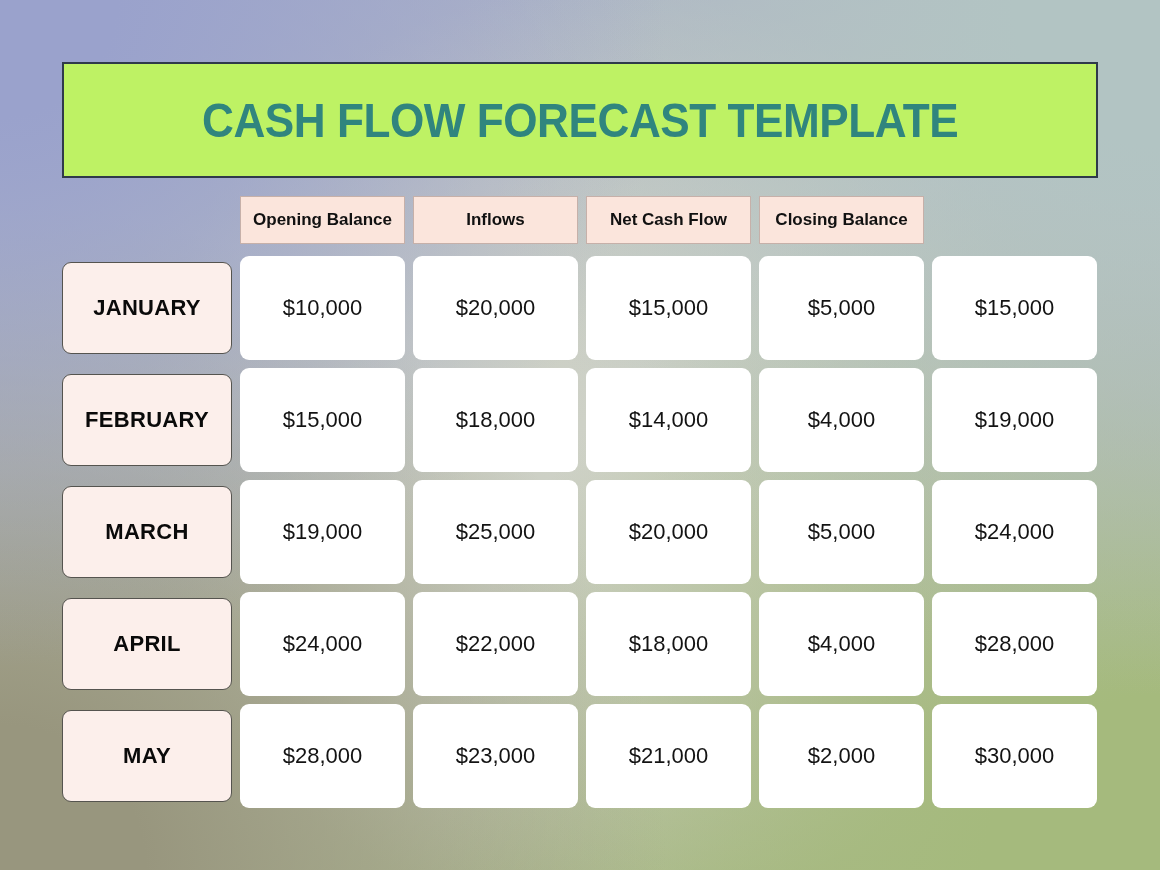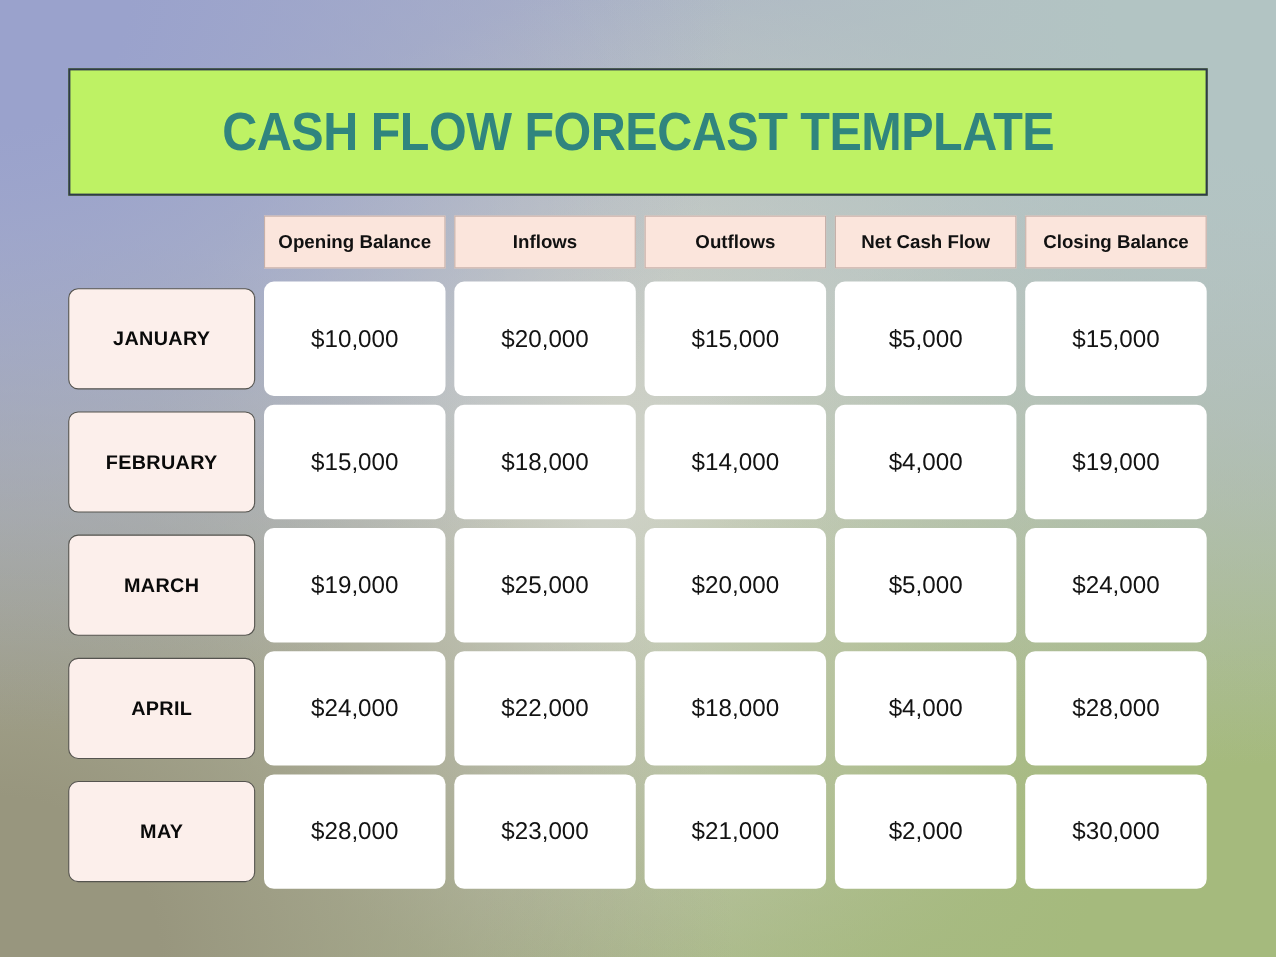--- a/index.html
+++ b/index.html
@@ -117,21 +117,21 @@
   .month-cell {
     background: #fcefeb;
     border: 1px solid #55544f;
     border-radius: 9px;
     box-sizing: border-box;
     display: flex;
     align-items: center;
     justify-content: center;
     color: #0a0a0a;
     font-weight: 700;
-    font-size: 18px;
+    font-size: 22px;
     letter-spacing: 0.3px;
     margin: 6px 0;
   }
   .data-cell {
     background: #ffffff;
     border-radius: 9px;
     box-sizing: border-box;
     display: flex;
     align-items: center;
     justify-content: center;
@@ -150,21 +150,20 @@
   <div class="title-banner">
     <div class="title-text">CASH FLOW FORECAST TEMPLATE</div>
   </div>
 
   <div id="grid">
 
     <div class="grid-row header-row">
       <div class="header-spacer"></div>
       <div class="header-cell cell-data-col">Opening Balance</div>
       <div class="header-cell cell-data-col">Inflows</div>
-      <div class="header-cell cell-data-col">Outflows</div>
       <div class="header-cell cell-data-col">Net Cash Flow</div>
       <div class="header-cell cell-data-col">Closing Balance</div>
     </div>
 
     <div class="grid-row body-row">
       <div class="month-cell cell-label-col">JANUARY</div>
       <div class="data-cell cell-data-col">$10,000</div>
       <div class="data-cell cell-data-col">$20,000</div>
       <div class="data-cell cell-data-col">$15,000</div>
       <div class="data-cell cell-data-col">$5,000</div>

